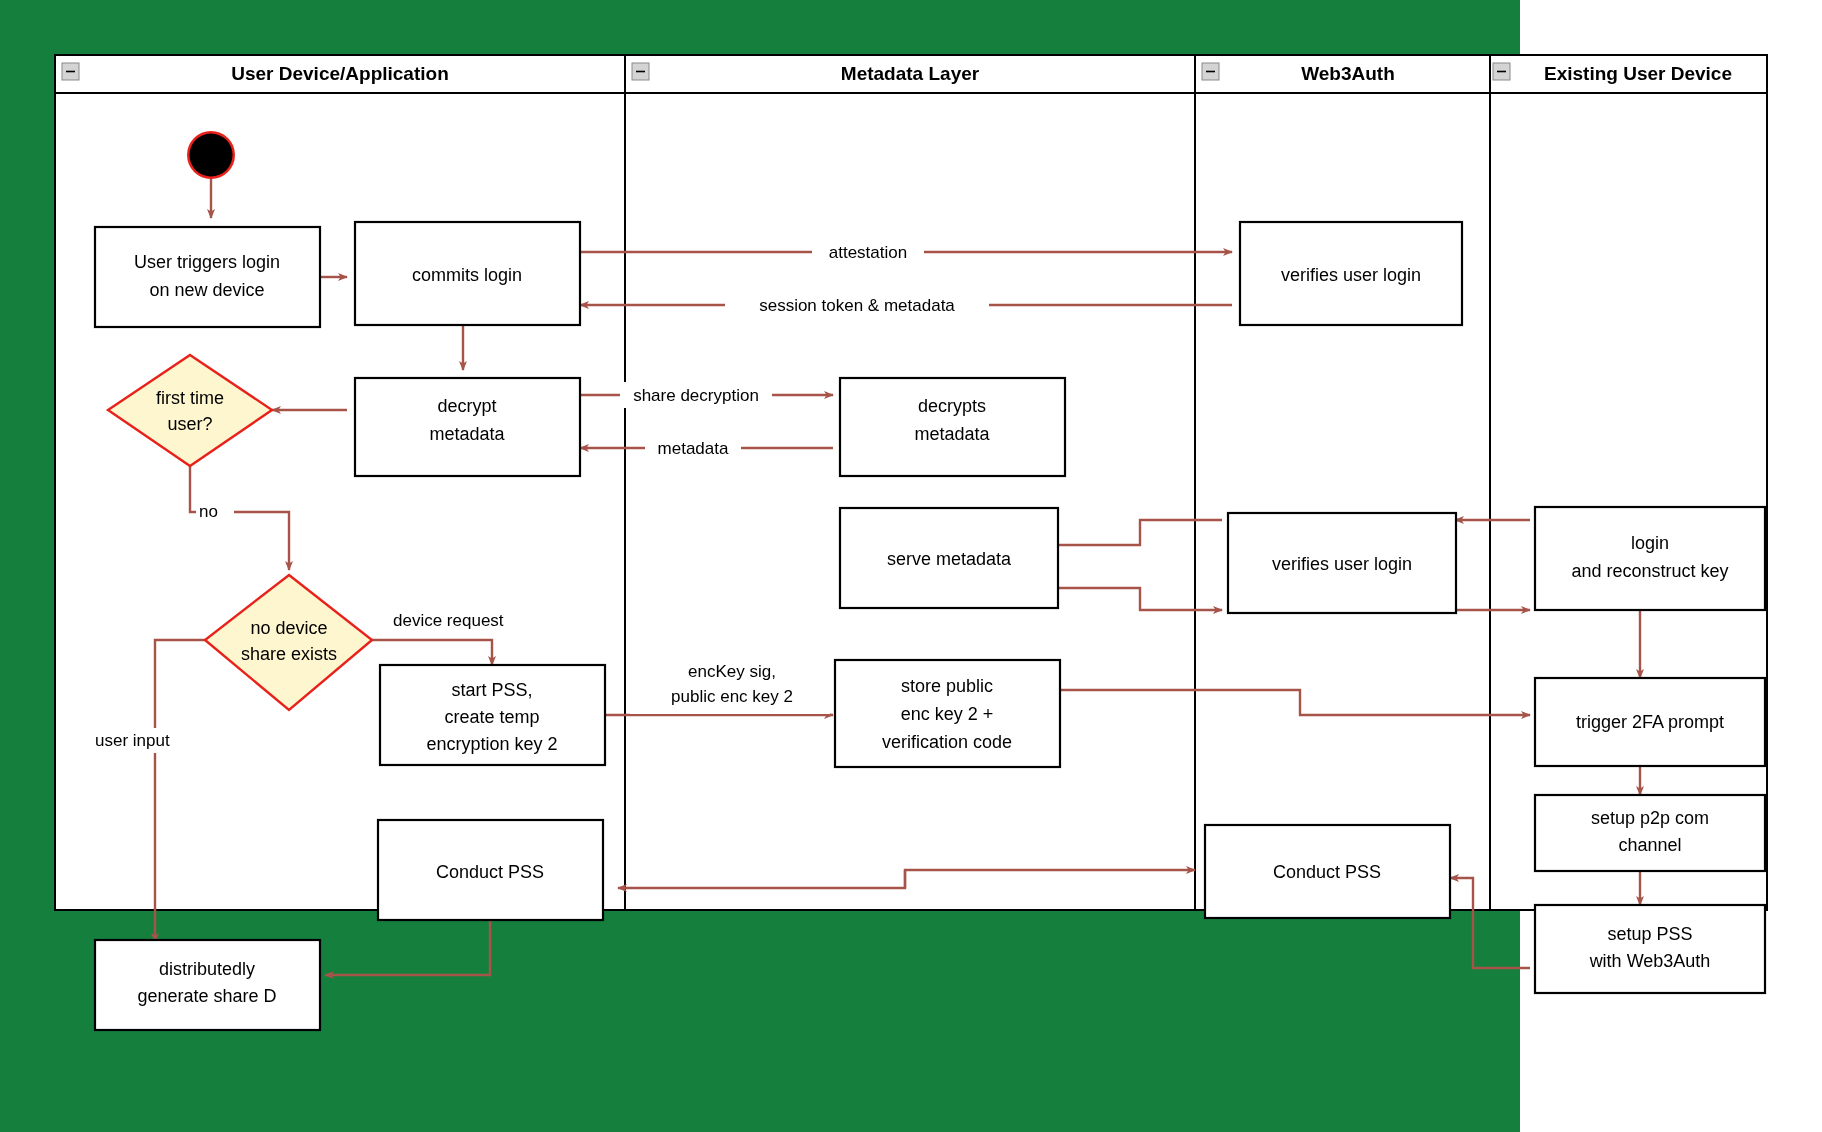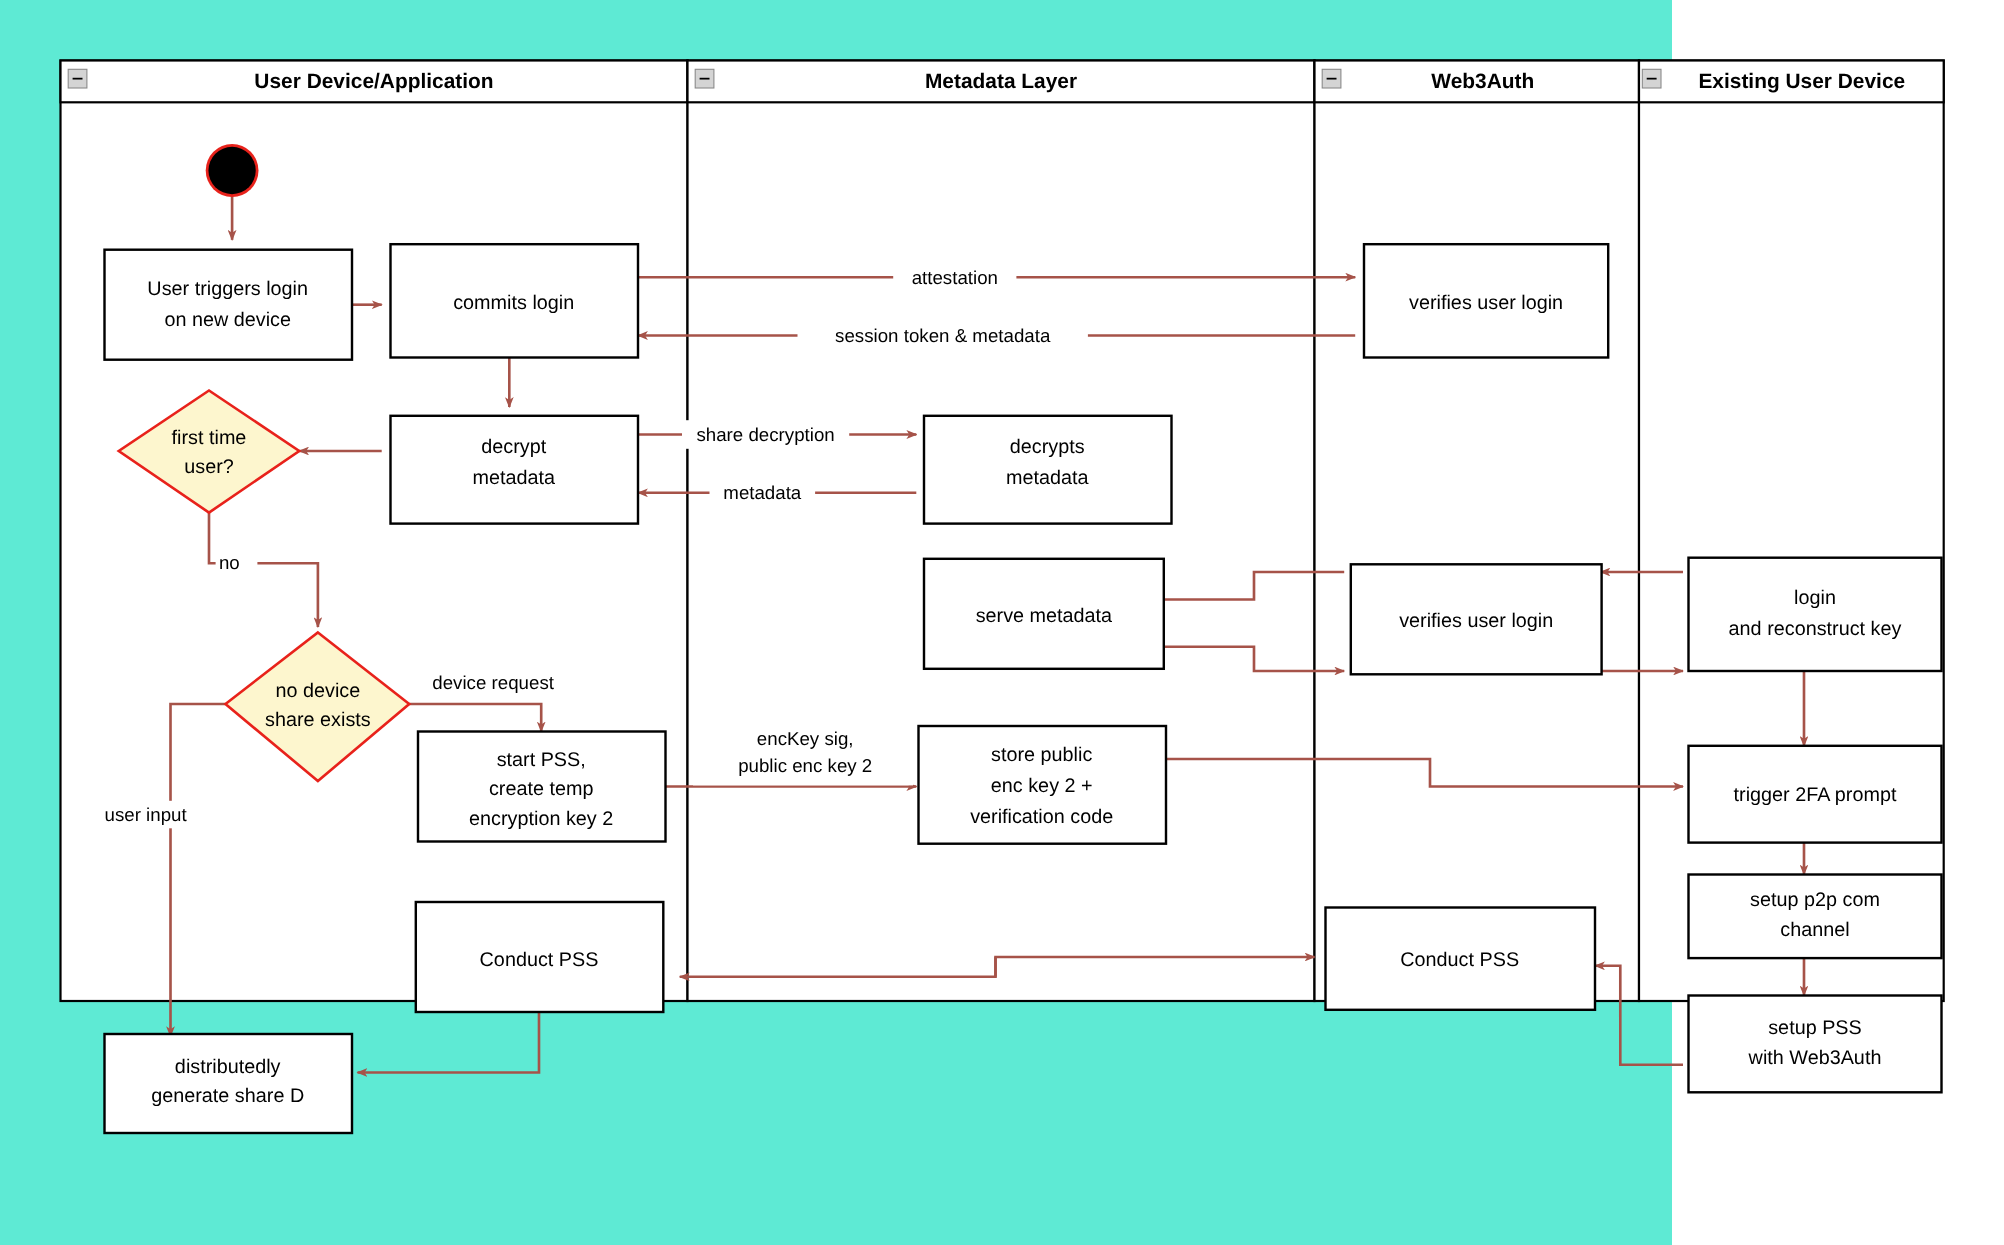--- a/index.html
+++ b/index.html
@@ -10,21 +10,21 @@
   body {
     width: 1822px;
     height: 1132px;
     font-family: "Liberation Sans", sans-serif;
     overflow: hidden;
   }
   #canvas {
     position: relative;
     width: 1520px;
     height: 1132px;
-    background: #5eead4;
+    background: #15803d;
   }
   svg { display: block; }
 
   .lane-box {
     fill: #ffffff;
     stroke: #000000;
     stroke-width: 2;
   }
   .lane-header-box {
     fill: #ffffff;

